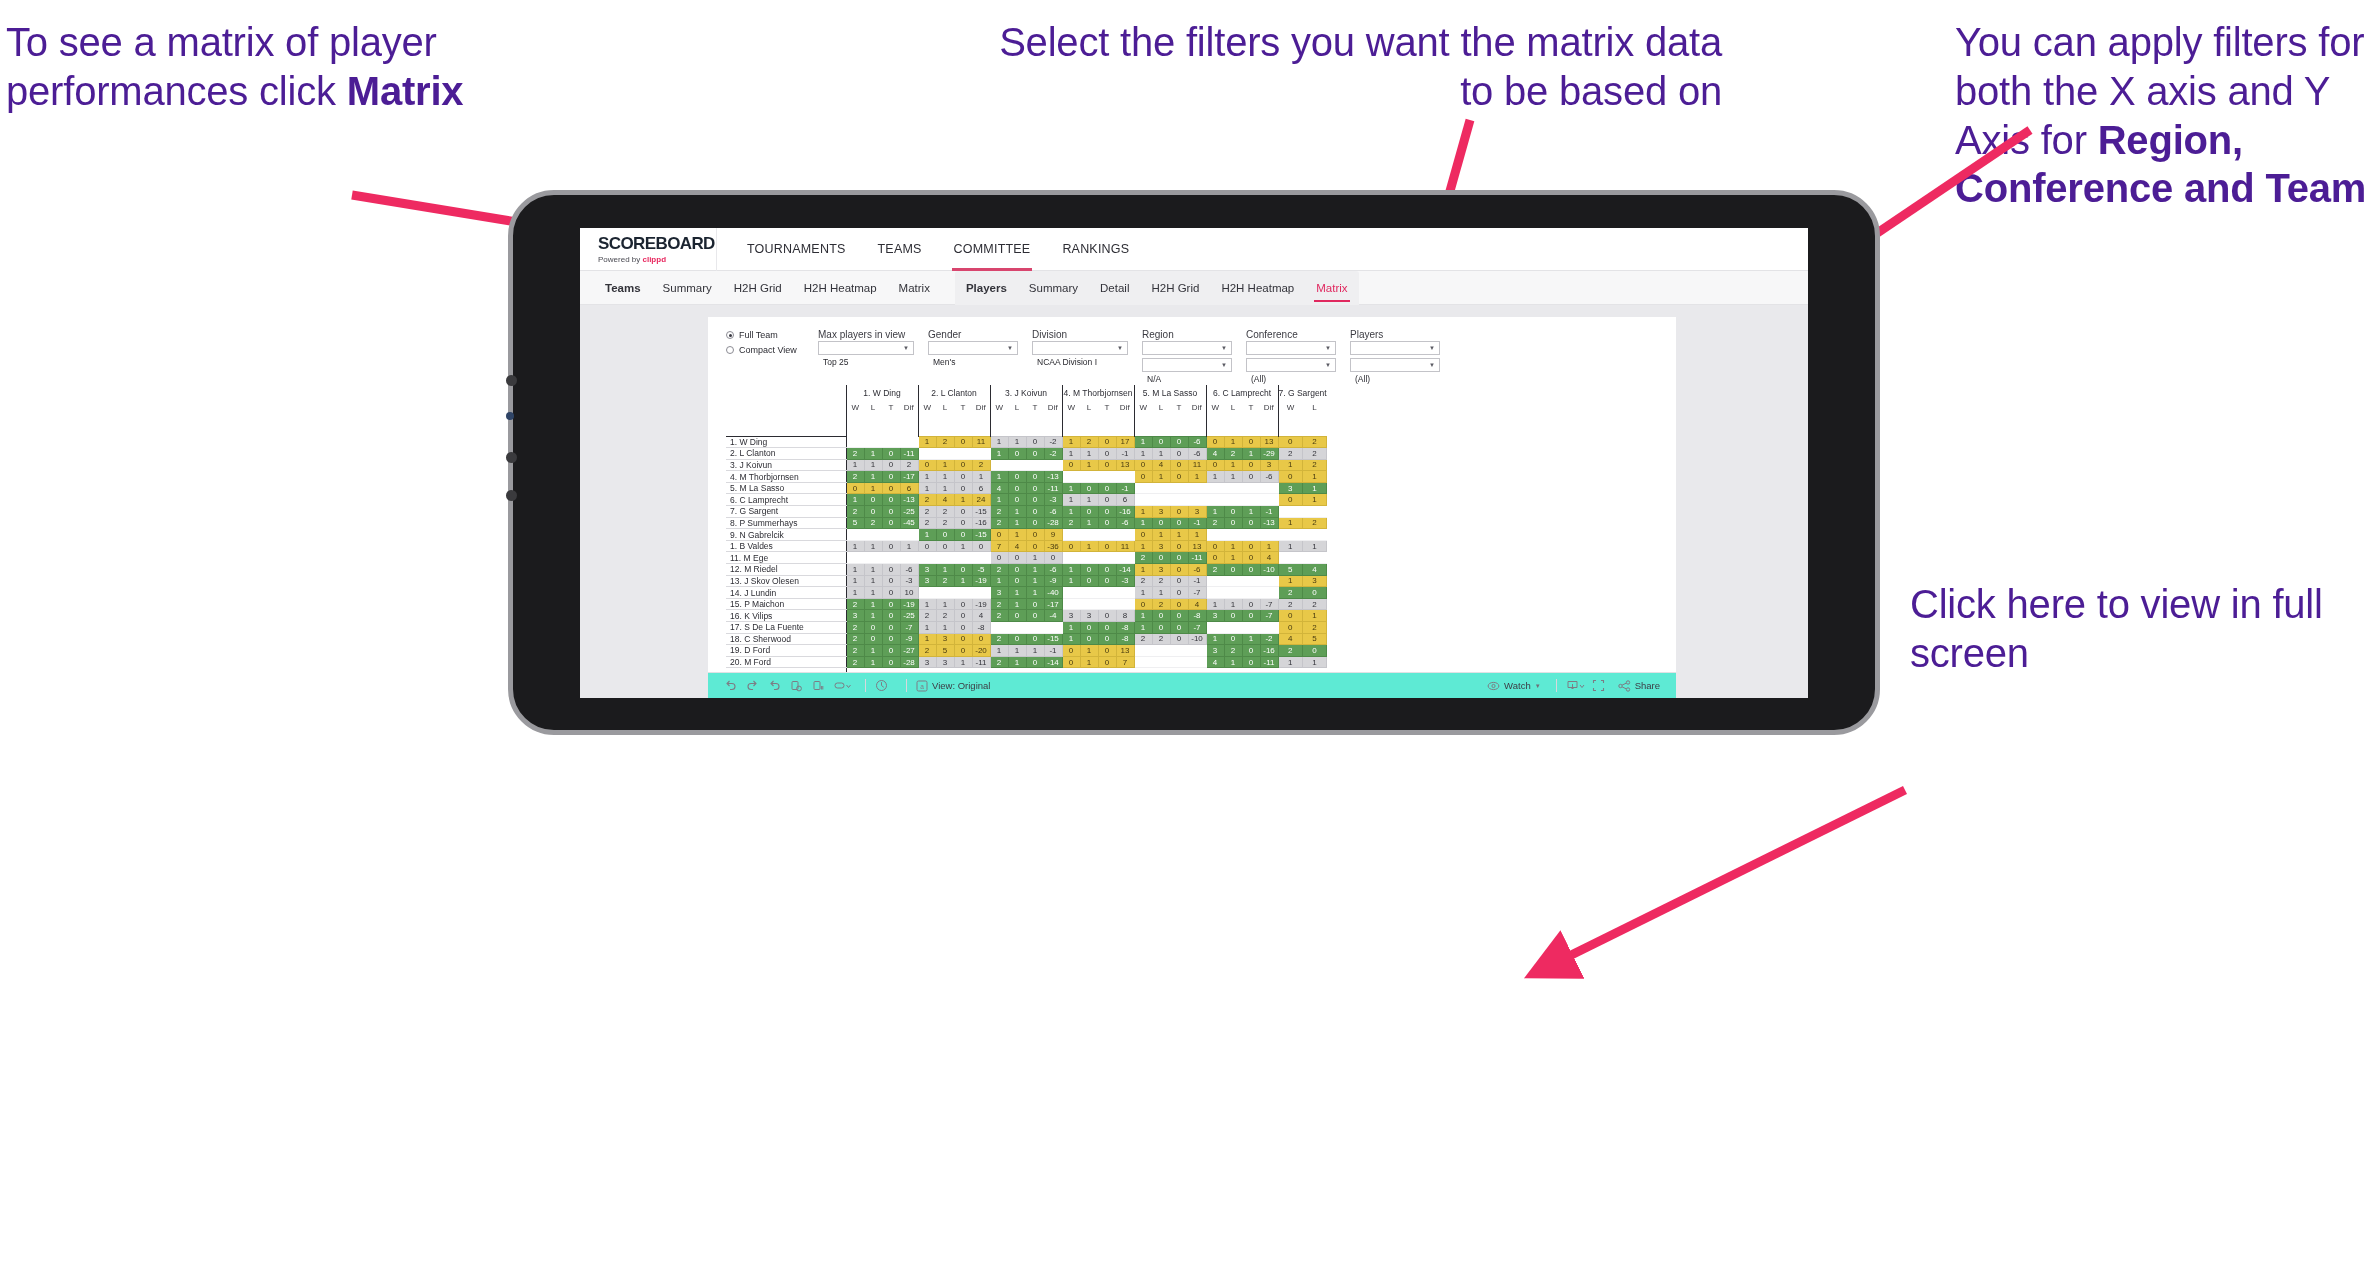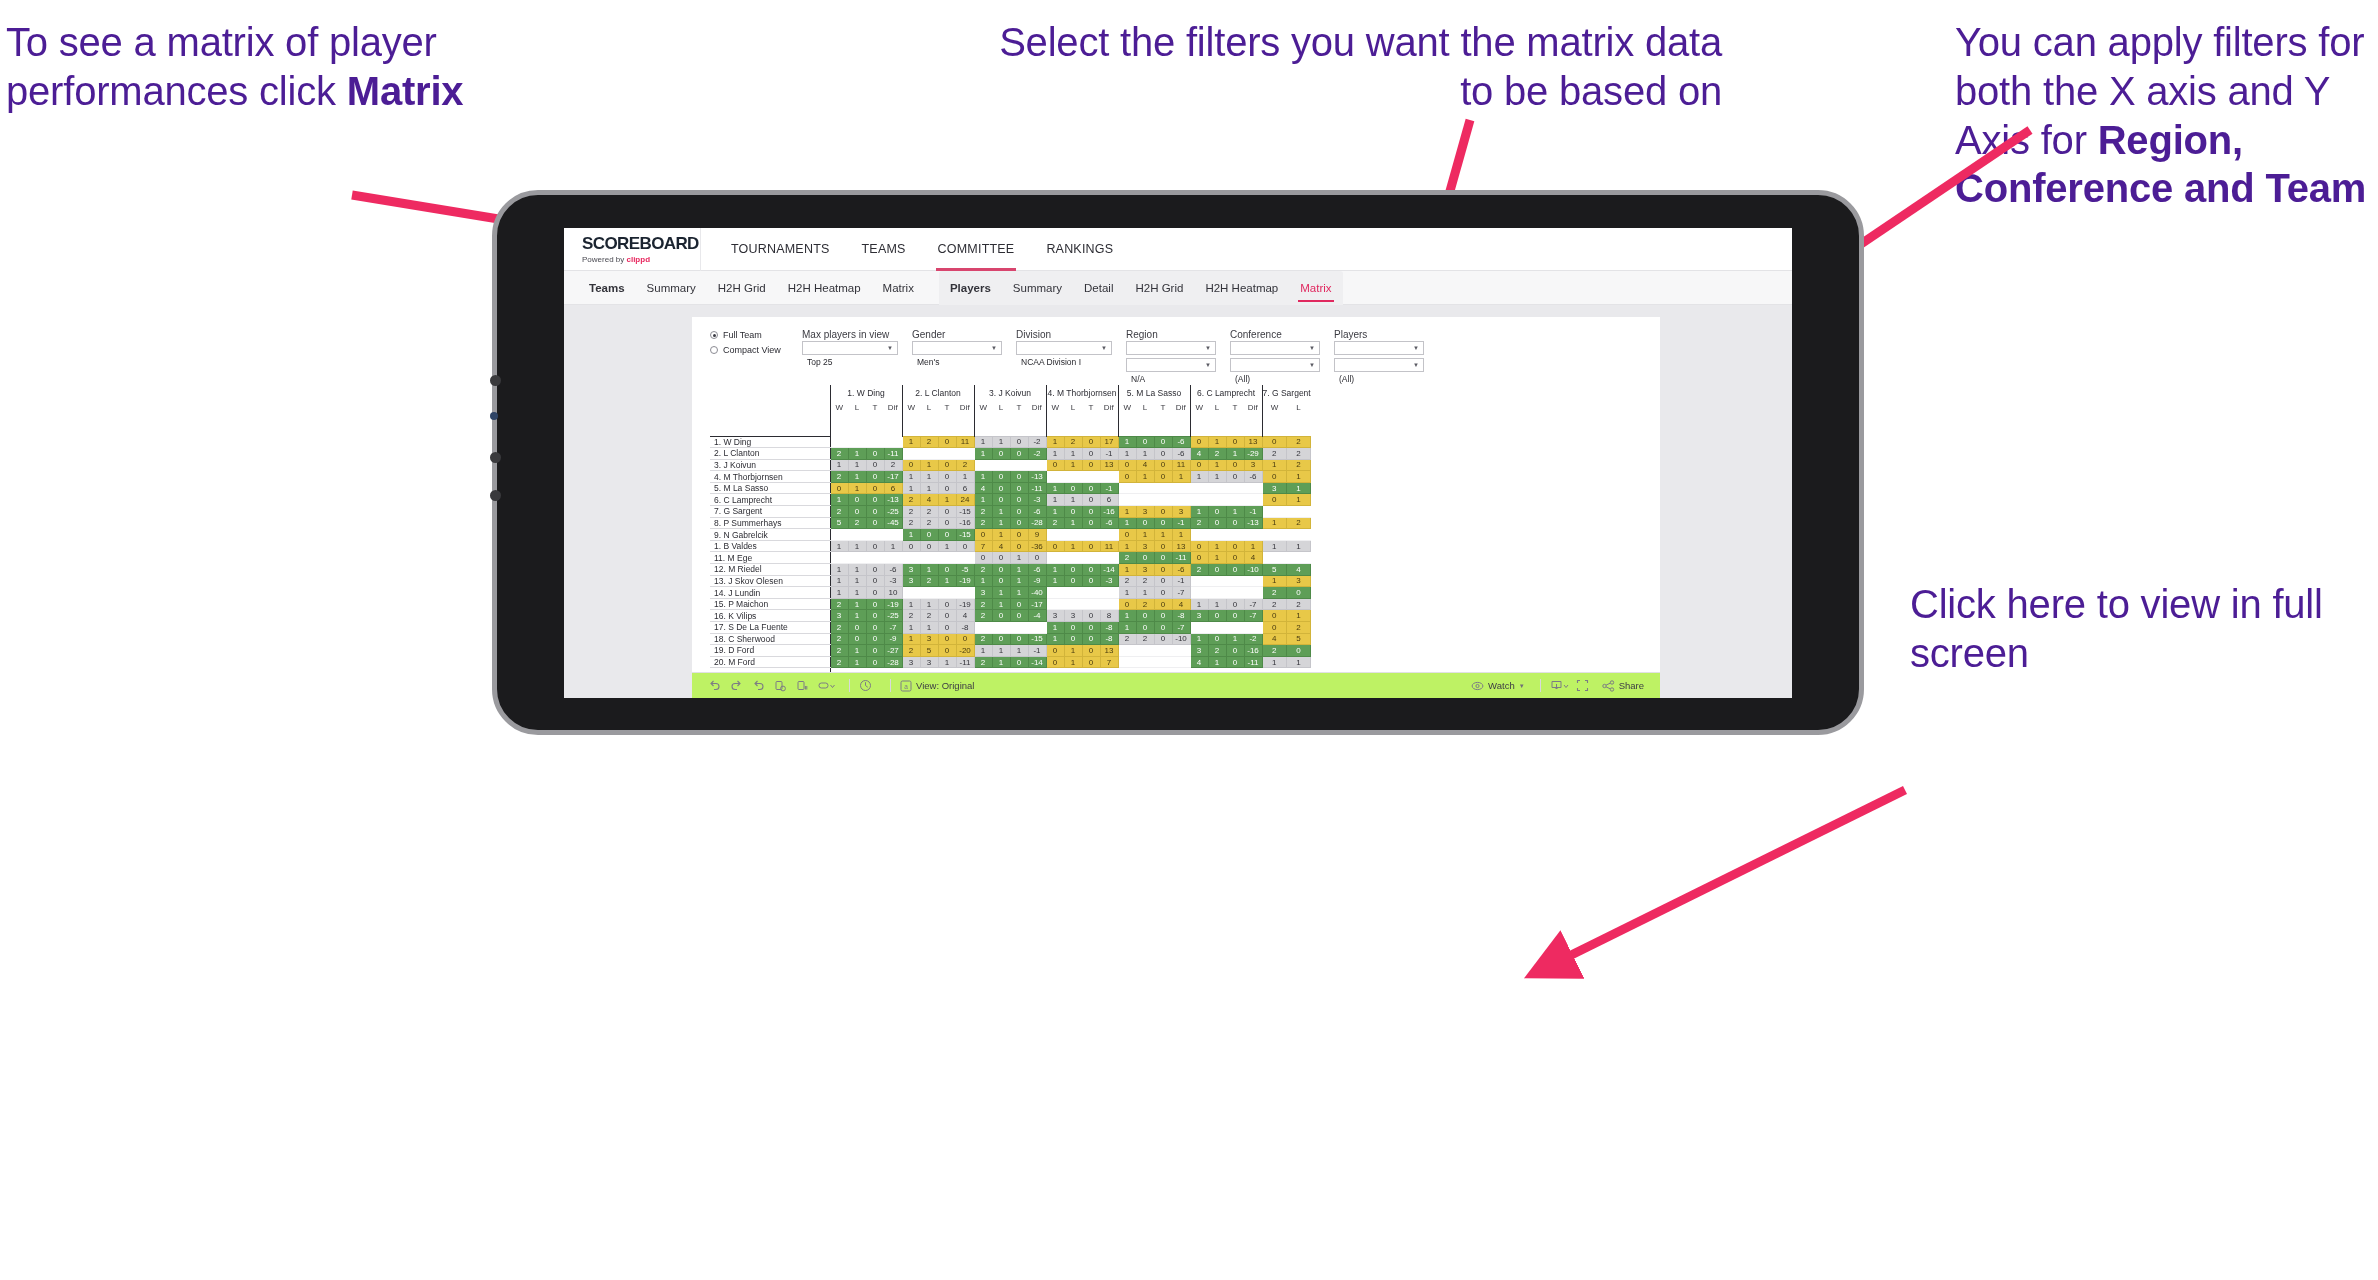--- a/index.html
+++ b/index.html
@@ -11,21 +11,21 @@
   .anno b { font-weight: 700; }
   #anno-tl { left: 6px;  top: 18px;  width: 540px; }
   #anno-tc { left: 962px; top: 18px;  width: 760px; text-align: right; }
   #anno-tr { left: 1955px; top: 18px; width: 420px; }
   #anno-mr { left: 1910px; top: 580px; width: 460px; }
 
   
   .arrowlayer { position: absolute; left: 0; top: 0; width: 2378px; height: 1280px; pointer-events: none; }
 
   
-  #tablet { position: absolute; left: 492px; top: 190px; width: 1372px; height: 602px; padding-left: 28px; }
+  #tablet { position: absolute; left: 508px; top: 190px; width: 1372px; height: 602px; padding-left: 28px; }
   .tab-outer { position: absolute; left: 0; top: 0; width: 1372px; height: 545px;
     background: #1b1b1d; border-radius: 46px; border: 5px solid #9a9a9e; }
   .side-btn { position: absolute; left: -2px; background: #3a3a3d; border-radius: 50%; }
   .screen { position: absolute; left: 72px; top: 38px; width: 1228px; height: 470px; background: #ffffff; overflow: hidden; }
 
   
   .topnav { height: 43px; background: #fff; border-bottom: 1px solid #e3e3e6; display: flex; align-items: center; padding-left: 18px; }
   .brand { width: 110px; }
   .brand-title { font-size: 17px; font-weight: 800; letter-spacing: -0.6px; color: #1b2430; font-family: "Liberation Sans", sans-serif; }
   .brand-sub { font-size: 8px; color: #4a4a52; margin-top: 1px; }
@@ -74,21 +74,21 @@
   th.grphead { font-size: 8.5px; font-weight: 400; color: #2c2c33; height: 15px; border-bottom: 0; white-space: nowrap; }
   th.sub { font-size: 8px; font-weight: 400; color: #3a3a40; height: 14px; }
   .headspacer { height: 22px; }
   .tailrows td { height: 11.6px; }
   .hrule-top { border-top: 1px solid #2b2b31; }
 
   .hscroll { position: absolute; left: 146px; bottom: 8px; width: 540px; height: 7px; background: #dededf; border-radius: 4px; }
   .hscroll i { position: absolute; left: 0; top: 0; width: 200px; height: 7px; background: #c3c3c5; border-radius: 4px; display: block; }
 
   
-  .btoolbar { position: absolute; left: 0; right: 0; bottom: 0; height: 26px; background: #bef264; border-top: 1px solid #e1e1e4;
+  .btoolbar { position: absolute; left: 0; right: 0; bottom: 0; height: 26px; background: #5eead4; border-top: 1px solid #e1e1e4;
      display: flex; align-items: center; padding: 0 16px; font-size: 9.5px; color: #4e4e56; }
   .tb-ic { width: 22px; text-align: center; color: #6f6f77; }
   .tb-sep { width: 1px; height: 13px; background: #d8d8dc; margin: 0 9px; }
   .tb-txt { display: flex; align-items: center; gap: 4px; color: #3c3c44; }
   .spacer { flex: 1; }
   svg { display: block; }
 </style>
 </head>
 <body>
 

